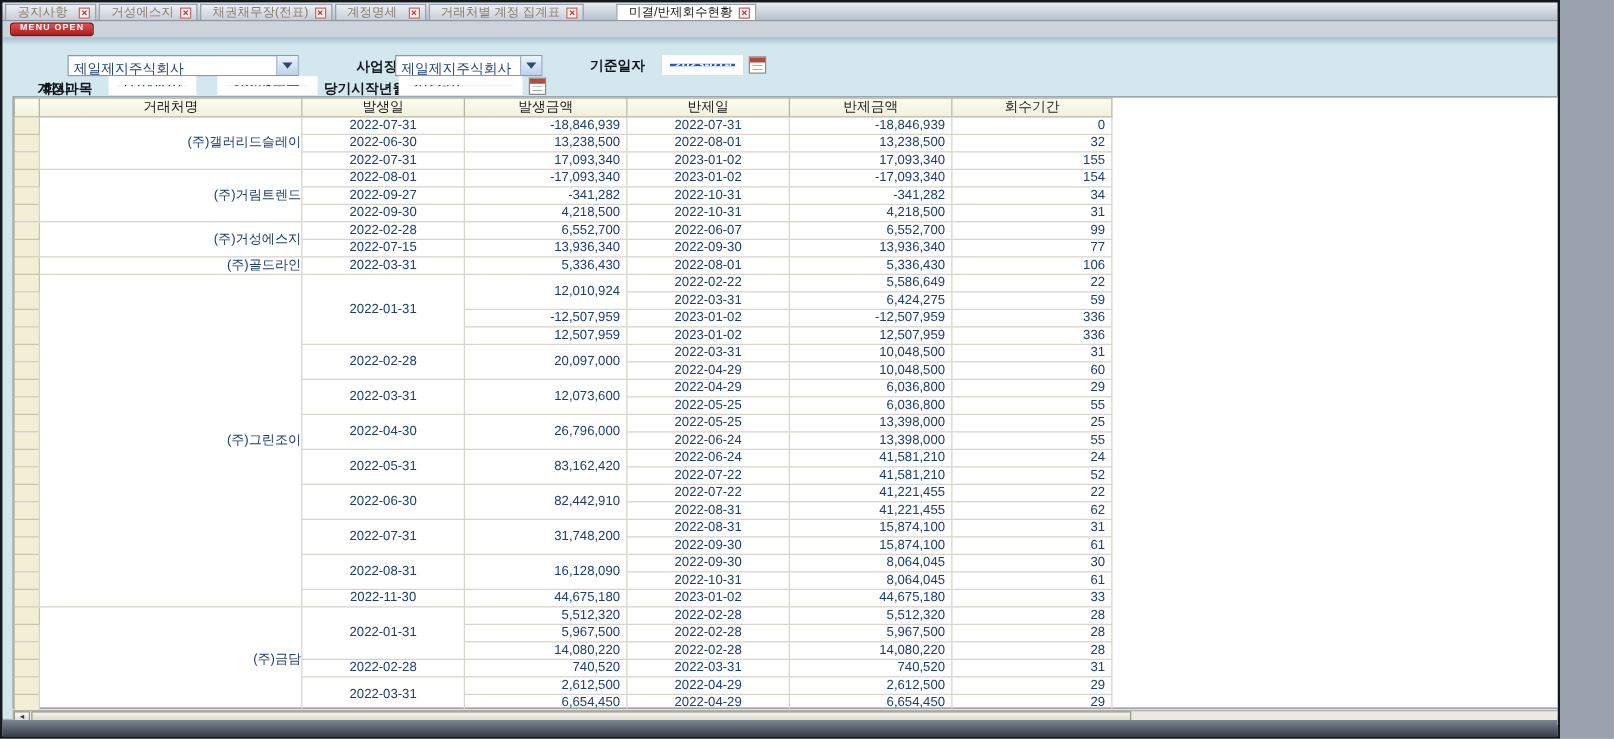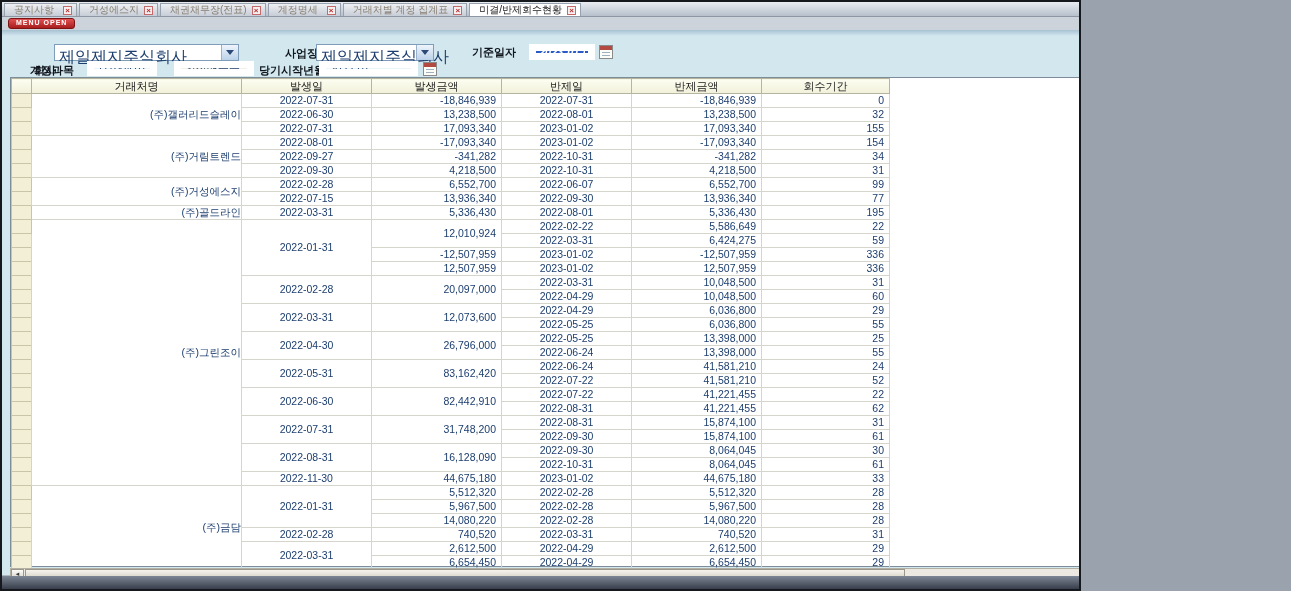--- a/index.html
+++ b/index.html
@@ -1,30 +1,30 @@
 <!DOCTYPE html>
 <html><head>
 <meta charset="utf-8">
 <style>
   html,body{margin:0;padding:0;background:#9aa2ae;font-family:"Liberation Sans","DejaVu Sans",sans-serif;}
-  .window{position:relative;width:1081px;height:591px;background:#aeb6c0;border:2px solid #15181d;box-sizing:border-box;overflow:hidden;}
+  .window{position:relative;width:1248px;height:591px;background:#aeb6c0;border:2px solid #15181d;box-sizing:border-box;overflow:hidden;}
   
   .tabbar{position:absolute;left:0;top:0;right:0;height:15px;background:linear-gradient(#e9edf2,#b7c0cb);display:flex;align-items:stretch;padding:1px 0 0 2px;box-sizing:border-box;border-bottom:1px solid #8d97a4;}
   .tab{display:flex;align-items:center;gap:5px;padding:0 4px 0 9px;margin-right:2px;border:1px solid #98a1ae;border-bottom:none;background:linear-gradient(#eef0f3,#c7cdd7);font-size:10px;color:#867e70;min-width:58px;justify-content:space-between;cursor:default;}
-  .tab.active{background:#ffffff;color:#1a1a1a;}
+  .tab.active{background:#ffffff;color:#1a1a1a;margin-left:24px;}
   .tab-label{white-space:nowrap;}
   .tab-close{width:9px;height:9px;border:1px solid #c46a6a;background:#f6efef;color:#b52d2d;font-size:8px;line-height:7px;text-align:center;box-sizing:border-box;font-weight:bold;}
   
   .menustrip{position:absolute;left:0;top:15px;right:0;height:13px;background:#ccd3db;}
   .menu-open{position:absolute;left:6px;top:1px;height:9px;padding:0 7px;background:linear-gradient(#e25151,#a81d1d);border:1px solid #7c1414;border-radius:3px;color:#fff;font-size:7px;font-weight:bold;line-height:8px;letter-spacing:1px;}
   .headgrad{position:absolute;left:0;top:28px;right:0;height:6px;background:linear-gradient(#a7c1d2,#d3e7ef);}
   
   .panel{position:absolute;left:0;top:34px;right:0;bottom:14px;background:#d3e7ef;}
   .flabel{position:absolute;font-size:11px;font-weight:bold;color:#10151c;white-space:nowrap;}
-  .combo{position:absolute;height:17px;background:#fff;border:1px solid #7f9db9;box-sizing:border-box;font-size:16px;color:#1c3e6e;}
+  .combo{position:absolute;height:17px;background:#fff;border:1px solid #7f9db9;box-sizing:border-box;font-size:11px;color:#1c3e6e;}
   .combo .cval{position:absolute;left:4px;top:2px;white-space:nowrap;}
   .combo .arrow-btn{position:absolute;right:0;top:0;bottom:0;width:16px;background:linear-gradient(#eef4fb,#bcd2ea);border-left:1px solid #9ab2cc;display:flex;align-items:center;justify-content:center;}
   .combo .arrow-btn::after{content:"";width:0;height:0;border:4px solid transparent;border-top:5px solid #2c4a77;margin-top:4px;}
   .tbox{position:absolute;border:7px solid #ffffff;box-sizing:border-box;font-size:11px;color:#1c3e6e;background:#eaf6fb;padding:0 3px;font-family:"Liberation Sans","DejaVu Sans",sans-serif;font-style:italic;}
   .tbox.sel{background:#2a5ac8;color:#fff;text-align:center;font-weight:bold;}
   .tbox.gray{background:#f1f1e9;}
   .tbox.center{text-align:left;}
   .cal-icon{position:absolute;width:14px;height:14px;background:#fdfdf8;border:1px solid #8a8a8a;box-sizing:border-box;}
   .cal-icon::before{content:"";position:absolute;left:0;right:0;top:0;height:4px;background:#b34a42;}
   .cal-icon::after{content:"";position:absolute;left:2px;right:2px;top:6px;bottom:2px;background:repeating-linear-gradient(#9fb0c0 0 1px,transparent 1px 3px);}
@@ -201,21 +201,21 @@
             <td class="num">13,936,340</td>
             <td class="num">77</td>
           </tr>
           <tr class="r">
             <td class="gut"></td>
             <td class="cust">(주)골드라인</td>
             <td class="date">2022-03-31</td>
             <td class="num">5,336,430</td>
             <td class="date">2022-08-01</td>
             <td class="num">5,336,430</td>
-            <td class="num">195</td>
+            <td class="num">106</td>
           </tr>
           <tr class="r">
             <td class="gut"></td>
             <td class="cust" rowspan="19">(주)그린조이</td>
             <td class="date" rowspan="4">2022-01-31</td>
             <td class="num" rowspan="2">12,010,924</td>
             <td class="date">2022-02-22</td>
             <td class="num">5,586,649</td>
             <td class="num">22</td>
           </tr>

